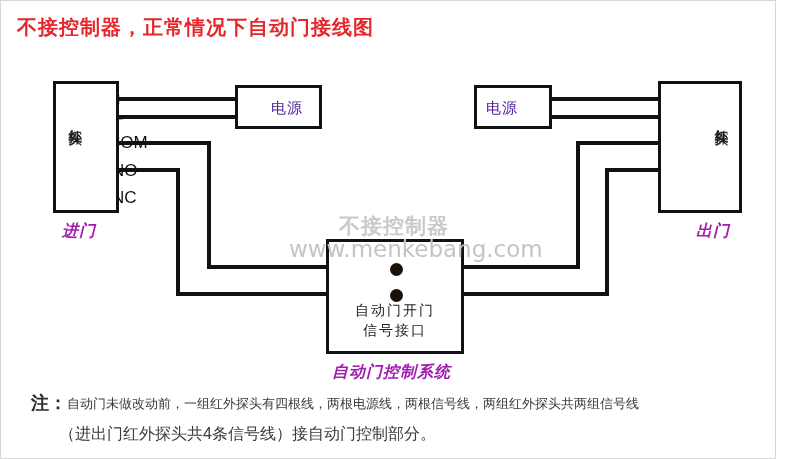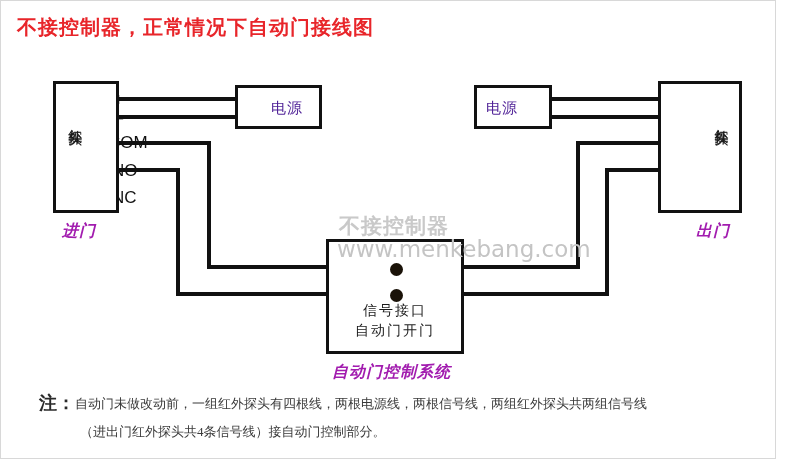--- a/index.html
+++ b/index.html
@@ -146,48 +146,47 @@
   #wm-url {
     position: absolute;
     left: 288px;
     top: 235px;
     font-size: 23px;
     color: #c4c4c4;
     letter-spacing: 0px;
     font-family: "DejaVu Sans", sans-serif;
     z-index: 8;
     white-space: nowrap;
-    margin-left: 48px;
   }
 
   
   #note {
     position: absolute;
-    left: 38px;
+    left: 30px;
     top: 392px;
     width: 735px;
     color: #3a3a3a;
-    font-family: Liberation Serif, serif;
+    font-family: Liberation Sans, sans-serif;
   }
   #note-head {
     font-size: 18px;
     font-weight: bold;
     color: #2a2a2a;
     vertical-align: -1px;
   }
   #note-l1 {
     font-size: 13px;
     line-height: 1.2;
     letter-spacing: 0px;
   }
   #note-l2 {
-    font-size: 13px;
+    font-size: 16px;
     line-height: 1.2;
     margin-top: 9px;
-    margin-left: 41px;
+    margin-left: 28px;
   }
 </style>
 </head>
 <body>
 
 <div id="page">
 
   <div id="title">不接控制器，正常情况下自动门接线图</div>
 
   <div class="box" id="left-probe" style="left:52px; top:80px; width:66px; height:132px;">
@@ -245,22 +244,22 @@
   <div class="wire h" style="left:460px; top:264px; width:119px;"></div>
 
   <div class="wire h" style="left:604px; top:167px; width:57px;"></div>
   <div class="wire v" style="left:604px; top:167px; height:128px;"></div>
   <div class="wire h" style="left:460px; top:291px; width:148px;"></div>
 
   <div id="ctrl-box">
     <div class="ctrl-dot" style="top:21px;"></div>
     <div class="ctrl-dot" style="top:47px;"></div>
     <div id="ctrl-text">
+      <div>自动门开门</div>
       <div>信号接口</div>
-      <div>自动门开门</div>
     </div>
   </div>
   <div class="blue-cap" style="left:331px; top:361px;">自动门控制系统</div>
 
   <div id="wm-cn">不接控制器</div>
   <div id="wm-url">www.menkebang.com</div>
 
   <div id="note">
     <div id="note-l1"><span id="note-head">注：</span><span>自动门未做改动前，一组红外探头有四根线，两根电源线，两根信号线，两组红外探头共两组信号线</span></div>
     <div id="note-l2">（进出门红外探头共4条信号线）接自动门控制部分。</div>

